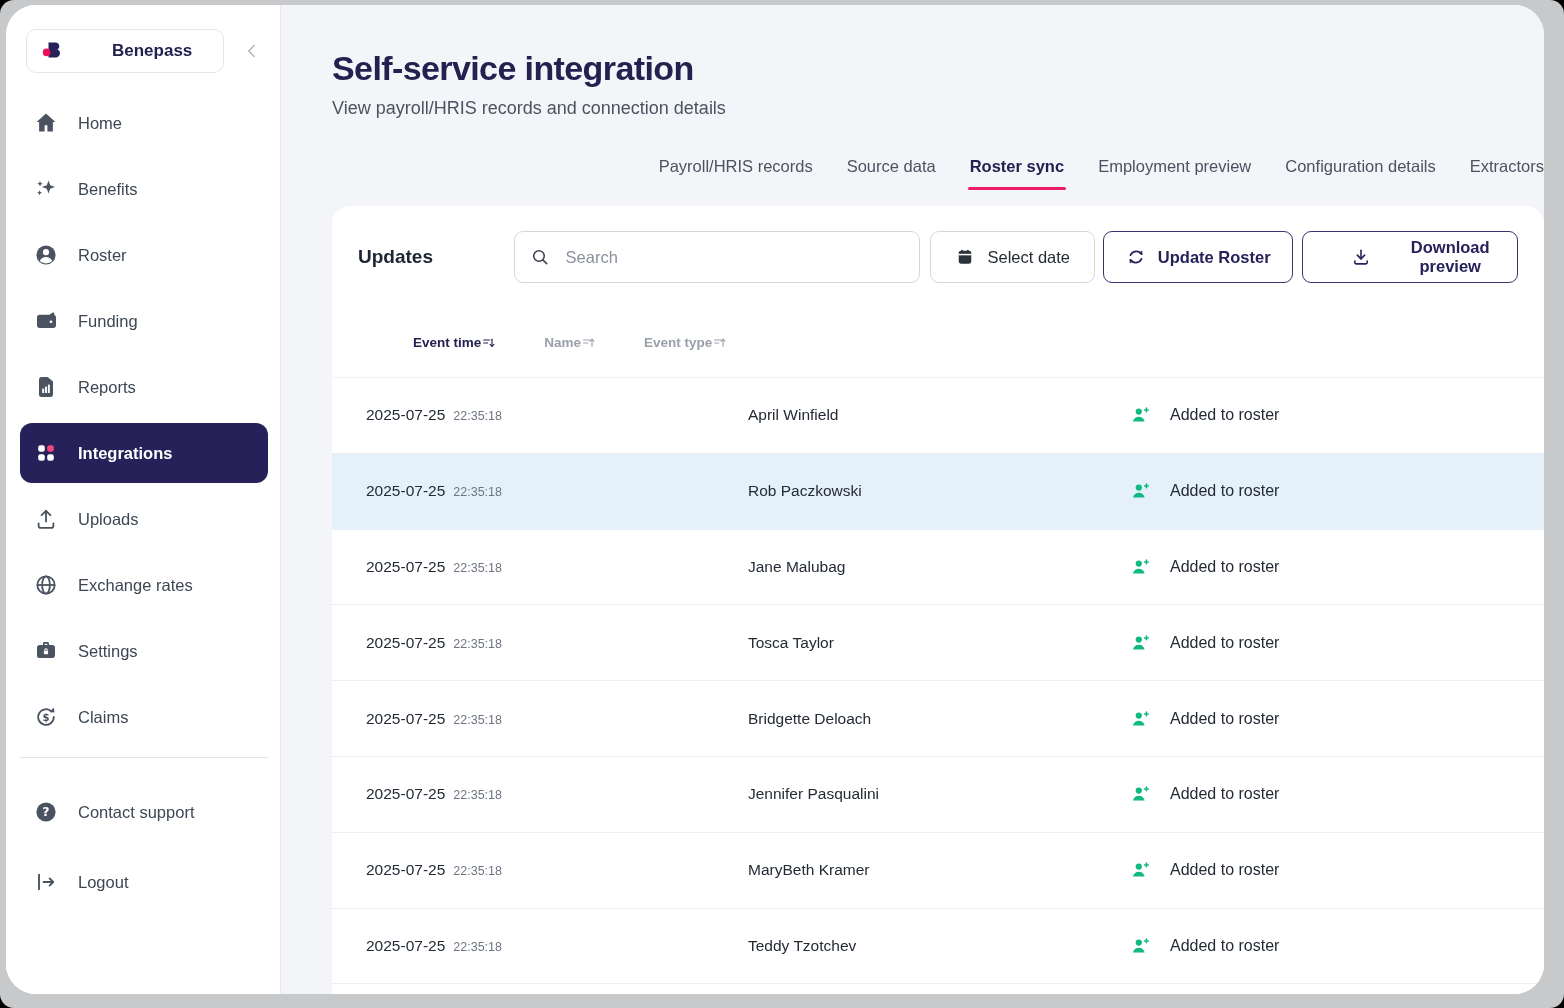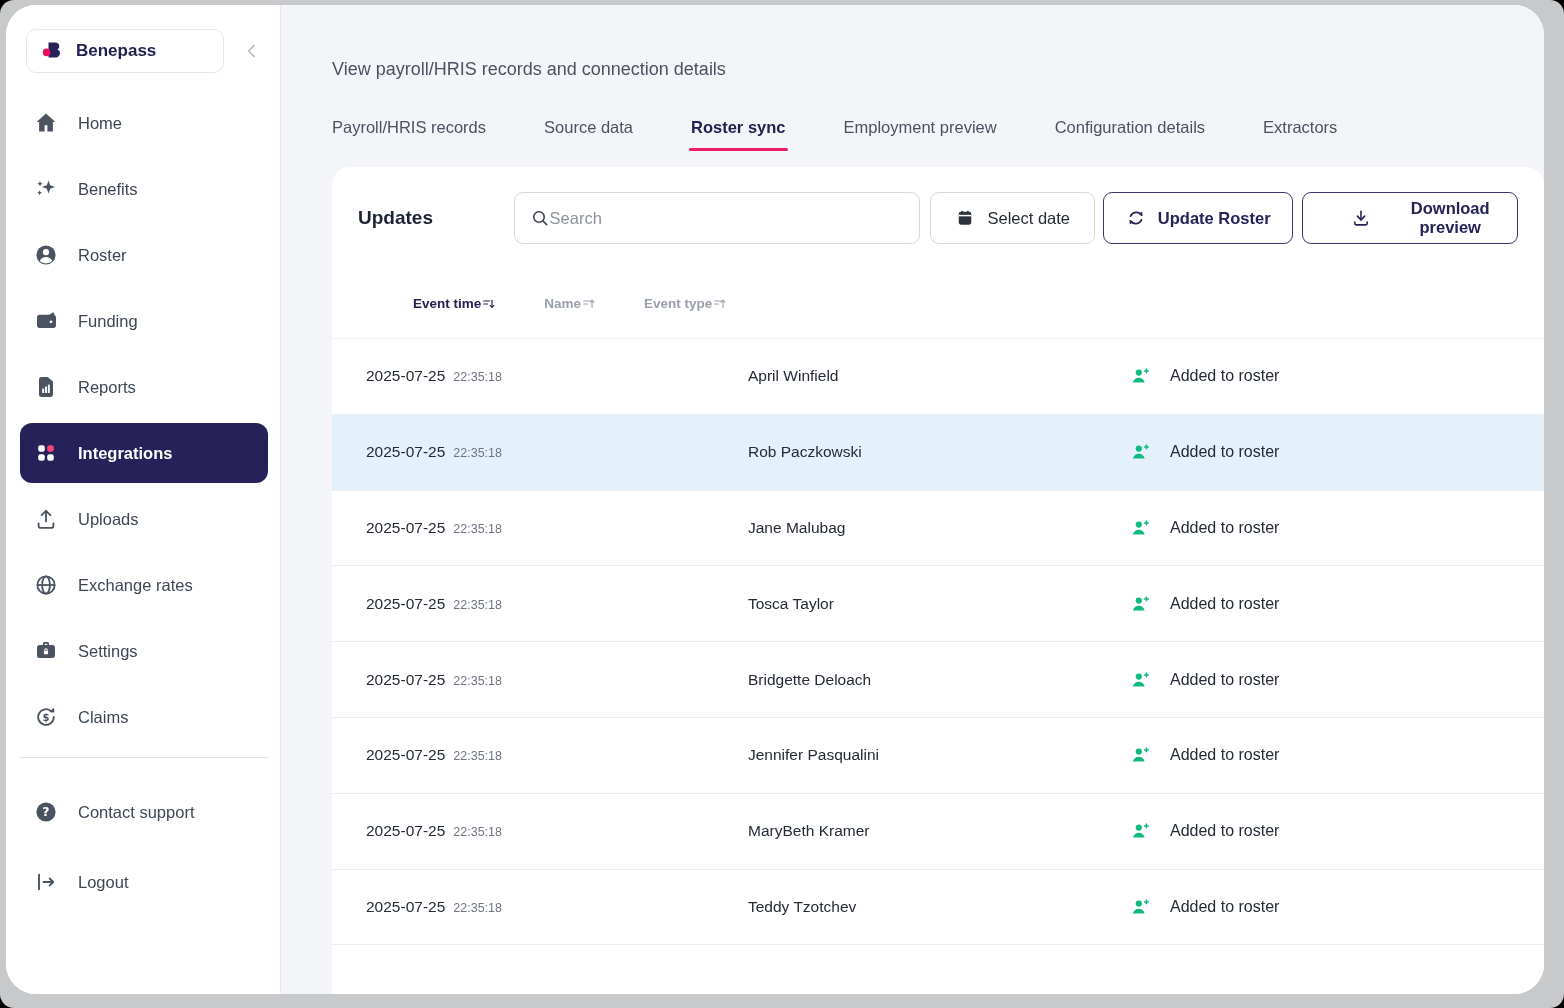--- a/index.html
+++ b/index.html
@@ -7,50 +7,50 @@
   body { background:#000; font-family:"Liberation Sans", sans-serif; -webkit-font-smoothing:antialiased; }
 
   .desktop { position:fixed; inset:0; background:#c7c9cb; border-radius:14px; overflow:hidden; }
   .app { position:absolute; top:5px; left:6px; right:20px; bottom:14px; background:#fff; border-radius:30px; display:flex; overflow:hidden; }
 
   
   .sidebar { width:275px; flex-shrink:0; background:#fff; border-right:1px solid #e7e9ec; padding-top:24px; display:flex; flex-direction:column; }
   .logo-row { display:flex; align-items:center; padding:0 18px 0 20px; }
   .logo-card { width:204px; height:44px; border:1px solid #e4e6ea; border-radius:10px; display:flex; align-items:center; gap:12px; padding:0 13px; background:#fff; }
   .logo-mark { width:24px; height:24px; flex-shrink:0; }
-  .logo-text { font-size:17px; font-weight:700; color:#232150; }
+  .logo-text { font-size:17px; font-weight:700; color:#232150;margin-left:36px; }
   .collapse-btn { margin-left:18px; color:#b7bbc2; display:flex; cursor:pointer; }
   .collapse-btn svg { width:20px; height:20px; }
 
   nav.menu { padding:20px 12px 0 14px; }
   .nav-item { display:flex; align-items:center; gap:20px; height:60px; padding-left:14px; margin-bottom:6px; border-radius:12px; color:#3d4753; font-size:16.5px; font-weight:500; cursor:pointer; }
   .nav-item .ic24 { width:24px; height:24px; color:#4a535f; flex-shrink:0; }
   .nav-item.active { background:#262259; color:#fff; font-weight:700; }
   .nav-item.active .ic24 { color:#fff; }
 
   .menu-divider { border:none; border-top:1px solid #e2e4e8; margin:4px 12px 24px 14px; }
   .menu-footer { padding:0 12px 20px 14px; }
   .menu-footer .nav-item { margin-bottom:10px; }
 
   
   .main { flex:1; min-width:0; background:#f4f5f8; display:flex; flex-direction:column; padding:44px 0 0 51px; }
   .page-title { font-size:34px; font-weight:800; color:#232150; letter-spacing:-0.6px; line-height:1.15; }
   .page-sub { margin-top:10px; font-size:18px; color:#4a5360; }
 
-  .tabs { display:flex; gap:58px; margin-top:38px; }
+  .tabs { display:flex; gap:34px; margin-top:38px;justify-content:flex-end; }
   .tab { font-size:16.5px; color:#4a5360; padding-bottom:14px; position:relative; cursor:pointer; white-space:nowrap; }
   .tab.active { color:#232150; font-weight:700; }
   .tab.active::after { content:""; position:absolute; left:-2px; right:-2px; bottom:0; height:3.5px; background:#ec1d63; border-radius:2px; }
 
   
   .card { flex:1; margin-top:16px; background:#fff; border-radius:18px 18px 0 0; display:flex; flex-direction:column; overflow:hidden; }
 
   .toolbar { display:flex; align-items:center; padding:25px 26px 25px 26px; }
   .updates-title { width:156px; font-size:19px; font-weight:700; color:#1d2433; }
-  .search-box { width:408px; height:52px; border:1px solid #d4d7dc; border-radius:9px; display:flex; align-items:center; gap:0; padding:0 15px; background:#fff; }
+  .search-box { width:408px; height:52px; border:1px solid #d4d7dc; border-radius:9px; display:flex; align-items:center; gap:16px; padding:0 15px; background:#fff; }
   .search-box .ic20 { width:20px; height:20px; color:#3c434d; flex-shrink:0; }
   .search-box input { flex:1; border:none; outline:none; font-size:16.5px; color:#1d2433; font-family:inherit; background:transparent; }
   .search-box input::placeholder { color:#8b929c; }
 
   .btn { height:52px; border-radius:9px; background:#fff; display:flex; align-items:center; justify-content:center; gap:12px; font-size:16.5px; cursor:pointer; font-family:inherit; }
   .btn .ic20 { width:20px; height:20px; flex-shrink:0; }
   .btn-plain { width:165px; margin-left:10px; border:1px solid #d4d7dc; color:#262b33; font-weight:500; }
   .btn-plain .ic20 { color:#2d333c; }
   .btn-navy { border:1.5px solid #3a3472; color:#262259; font-weight:600; }
   .btn-update { width:191px; margin-left:8px; }
@@ -307,20 +307,21 @@
           <div class="nav-item">
             <svg class="ic24">
               <use href="#i-logout"></use>
             </svg>
             <span>Logout</span>
           </div>
         </div>
     </aside>
 
     <section class="main">
+      <h1 class="page-title">Self-service integration</h1>
       <div class="page-sub">View payroll/HRIS records and connection details</div>
 
       <div class="tabs">
 
           <div class="tab">
             <span>Payroll/HRIS records</span>
           </div>
 
           <div class="tab">
             <span>Source data</span>

